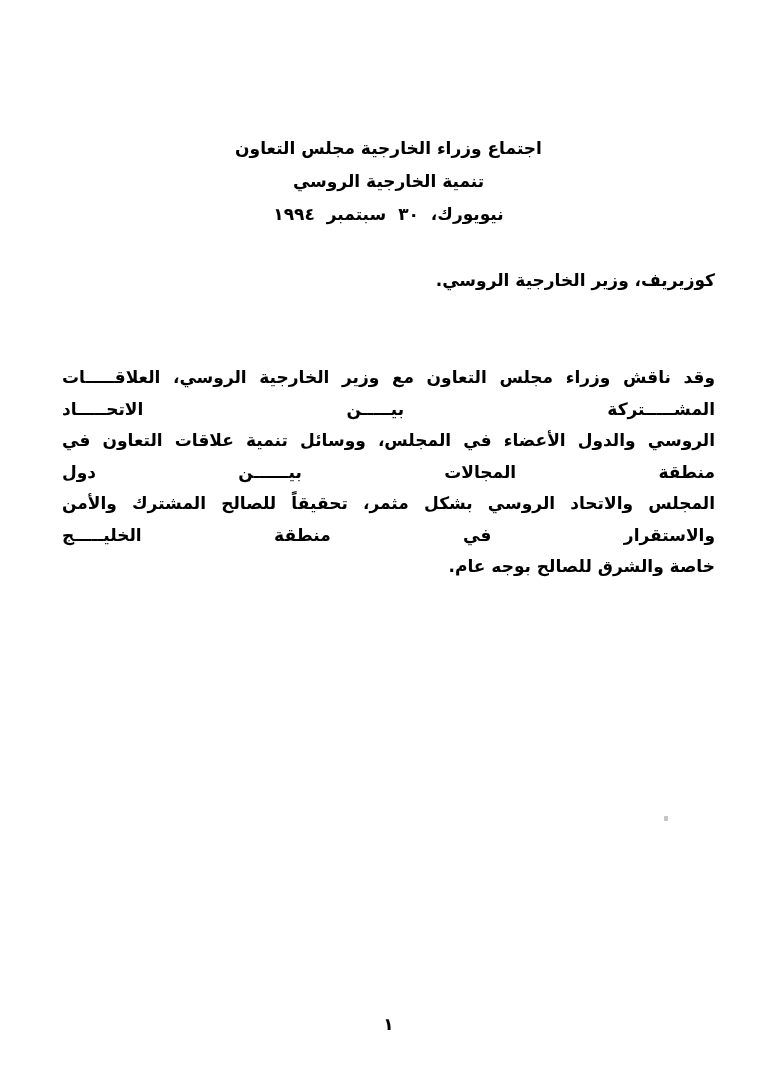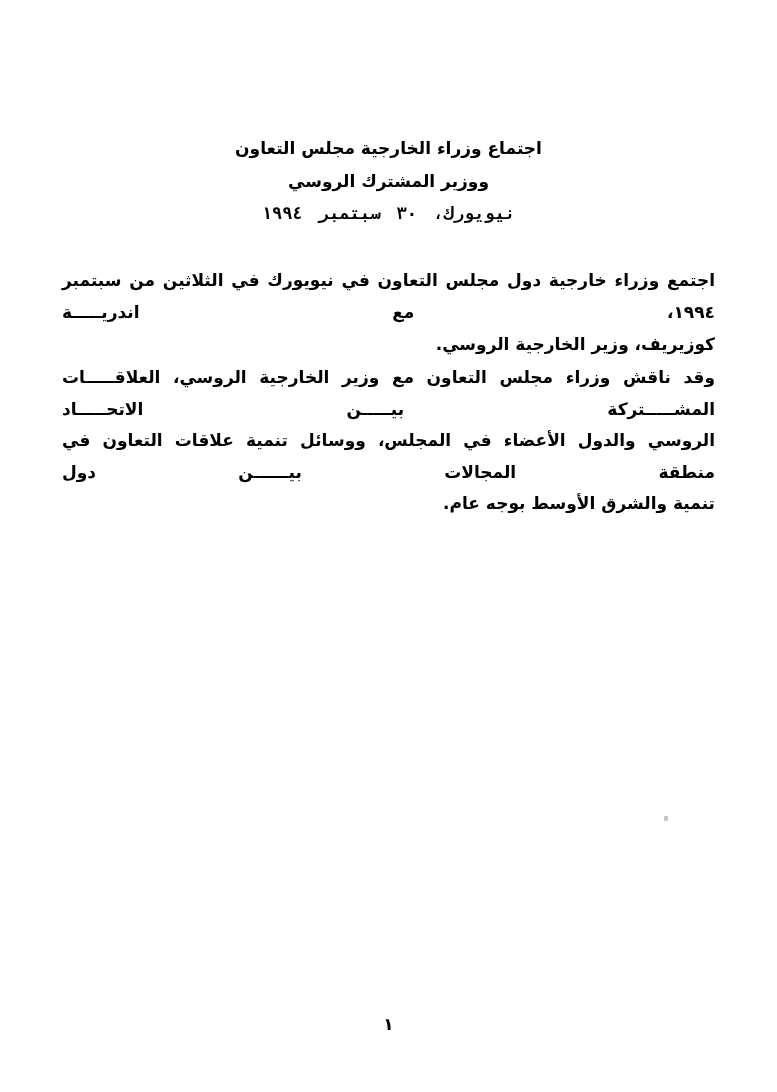--- a/index.html
+++ b/index.html
@@ -23,21 +23,21 @@
     position: absolute;
     top: 132px;
     left: 0;
     right: 0;
     text-align: center;
     font-size: 17px;
     line-height: 33px;
     letter-spacing: 0.2px;
   }
   .title-line { white-space: nowrap; }
-  .title-line.date-line { word-spacing: 6px; font-family: Liberation Mono, monospace; }
+  .title-line.date-line { word-spacing: 6px; }
   .paragraph {
     position: absolute;
     left: 62px;
     right: 62px;
     font-size: 17px;
   }
   .para-1 { top: 264px; line-height: 32px; }
   .para-2 { top: 362px; line-height: 31.5px; }
   .line.justified {
     text-align: justify;
@@ -65,32 +65,32 @@
     opacity: 0.8;
   }
 </style>
 </head>
 <body>
 
 <div class="page">
 
   <header class="title-block">
     <div class="title-line">اجتماع وزراء الخارجية مجلس التعاون</div>
-    <div class="title-line">ووزير المشترك الروسي</div>
+    <div class="title-line">تنمية الخارجية الروسي</div>
     <div class="title-line date-line">نيويورك، ٣٠ سبتمبر ١٩٩٤</div>
   </header>
 
   <section class="paragraph para-1">
-    <div class="line justified">اجتمع وزراء خارجية دول مجلس التعاون في نيويورك في الثلاثين من سبتمبر ١٩٩٤، مع اندريـــــة</div>
     <div class="line last">كوزيريف، وزير الخارجية الروسي.</div>
   </section>
 
   <section class="paragraph para-2">
     <div class="line justified">وقد ناقش وزراء مجلس التعاون مع وزير الخارجية الروسي، العلاقـــــات المشـــــتركة بيـــــن الاتحـــــاد</div>
     <div class="line justified">الروسي والدول الأعضاء في المجلس، ووسائل تنمية علاقات التعاون في منطقة المجالات بيــــــن دول</div>
-    <div class="line last">تنمية والشرق الأوسط بوجه عام.</div>
+    <div class="line justified">المجلس والاتحاد الروسي بشكل مثمر، تحقيقاً للصالح المشترك والأمن والاستقرار في منطقة الخليـــــج</div>
+    <div class="line last">خاصة والشرق للصالح بوجه عام.</div>
   </section>
 
   <div class="speck"></div>
 
   <footer class="page-number">١</footer>
 
 </div>
 
 </body></html>

